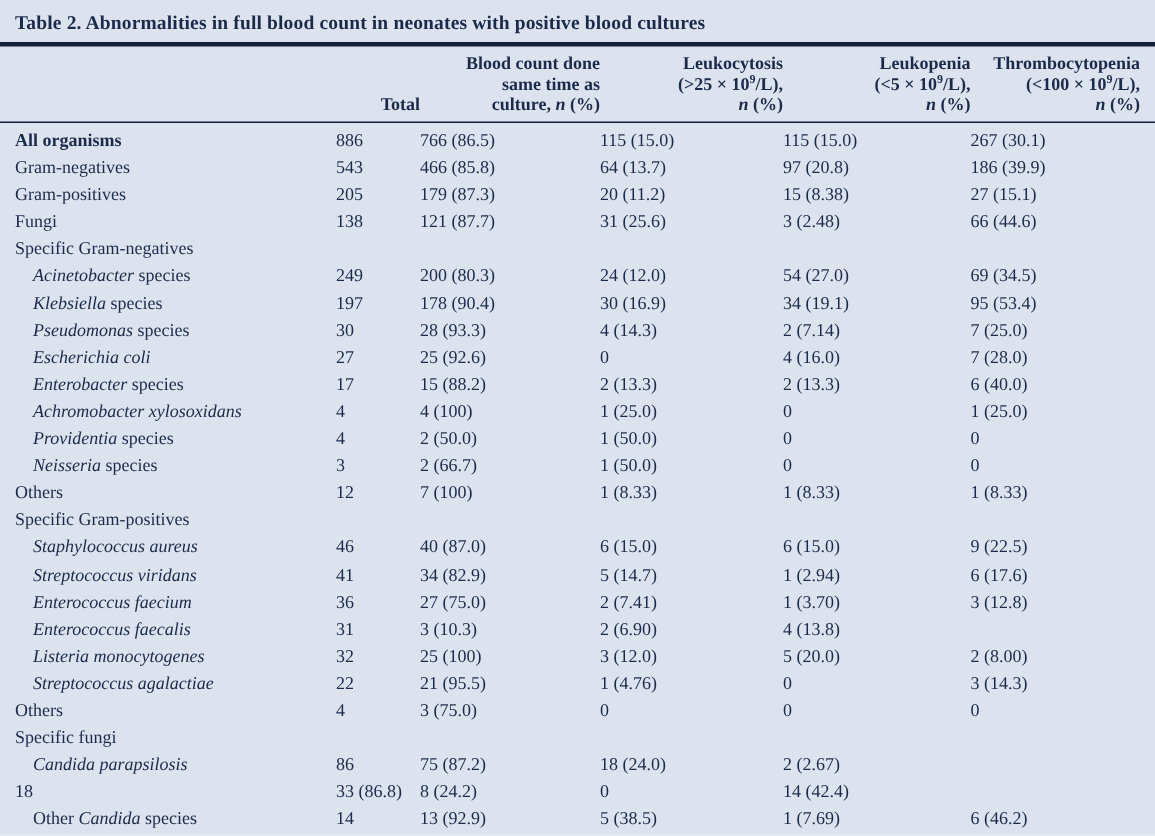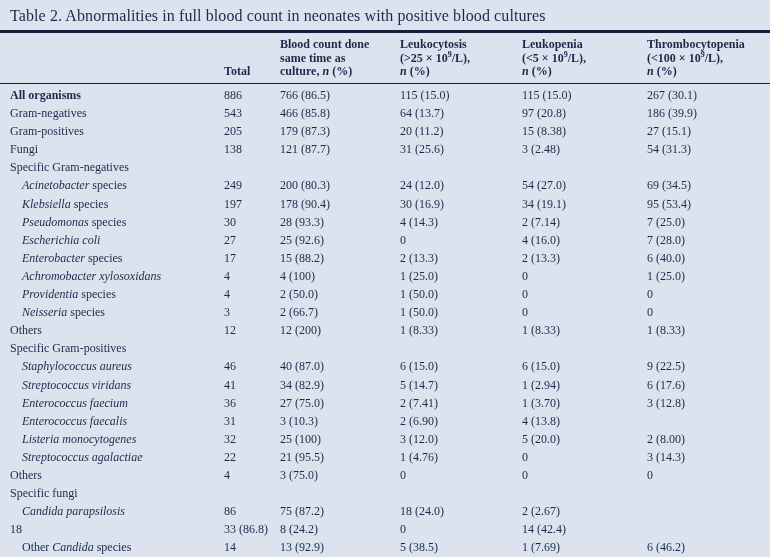--- a/index.html
+++ b/index.html
@@ -5,39 +5,39 @@
   * { margin:0; padding:0; box-sizing:border-box; }
   body { background:#fff; font-family:"Liberation Serif","DejaVu Serif",serif; }
   .page {
     position:relative;
     width:770px; height:557px;
     background:#dce3ef;
     color:#1c2a4a;
     overflow:hidden;
   }
   .title {
-    font-weight:normal;
-    font-size:16px;
+    font-weight:bold;
+    font-size:13px;
     padding:7px 10px 5px 10px;
     letter-spacing:0.1px;
   }
   .thick-rule { height:3px; background:#141f3a; }
   .thin-rule  { height:1.5px; background:#141f3a; }
 
   .grid {
     display:grid;
     grid-template-columns:214px 56px 120px 122px 125px 1fr;
     padding:0 10px;
   }
   .header {
     align-items:end;
     padding-top:5px;
     padding-bottom:4px;
   }
-  .hcol { font-weight:bold; font-size:12px; }
+  .hcol { font-weight:bold; font-size:12px;text-align:right; }
   .hline { line-height:13.5px; white-space:nowrap; }
   .hline sup { font-size:8px; line-height:0; }
 
   .tbody { padding-top:2px; }
   .trow { height:18.1px; align-items:center; font-size:12px; }
   .cell { white-space:nowrap; overflow:hidden; line-height:18.1px; }
   .cell.label.indent { padding-left:12px; }
   .cell.label.bold { font-weight:bold; }
   i { font-style:italic; }
 </style>
@@ -98,21 +98,21 @@
         <div class="cell">20 (11.2)</div>
         <div class="cell">15 (8.38)</div>
         <div class="cell">27 (15.1)</div>
       </div>
       <div class="grid trow">
         <div class="cell label"><span>Fungi</span></div>
         <div class="cell">138</div>
         <div class="cell">121 (87.7)</div>
         <div class="cell">31 (25.6)</div>
         <div class="cell">3 (2.48)</div>
-        <div class="cell">54 (31.3)</div>
+        <div class="cell">66 (44.6)</div>
       </div>
       <div class="grid trow">
         <div class="cell label"><span>Specific Gram-negatives</span></div>
         <div class="cell"></div>
         <div class="cell"></div>
         <div class="cell"></div>
         <div class="cell"></div>
         <div class="cell"></div>
       </div>
       <div class="grid trow">
@@ -175,21 +175,21 @@
         <div class="cell label indent"><i>Neisseria</i><span> species</span></div>
         <div class="cell">3</div>
         <div class="cell">2 (66.7)</div>
         <div class="cell">1 (50.0)</div>
         <div class="cell">0</div>
         <div class="cell">0</div>
       </div>
       <div class="grid trow">
         <div class="cell label"><span>Others</span></div>
         <div class="cell">12</div>
-        <div class="cell">12 (200)</div>
+        <div class="cell">7 (100)</div>
         <div class="cell">1 (8.33)</div>
         <div class="cell">1 (8.33)</div>
         <div class="cell">1 (8.33)</div>
       </div>
       <div class="grid trow">
         <div class="cell label"><span>Specific Gram-positives</span></div>
         <div class="cell"></div>
         <div class="cell"></div>
         <div class="cell"></div>
         <div class="cell"></div>

